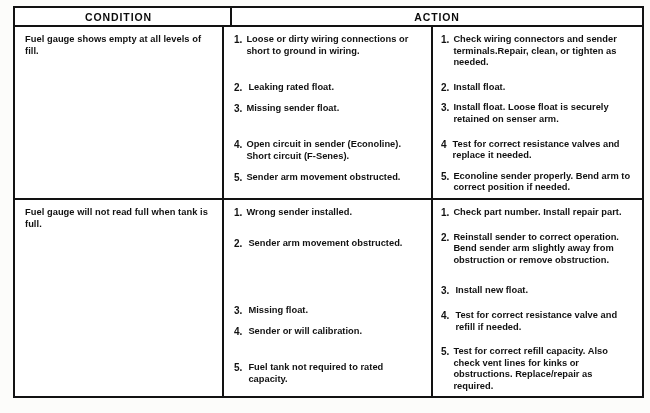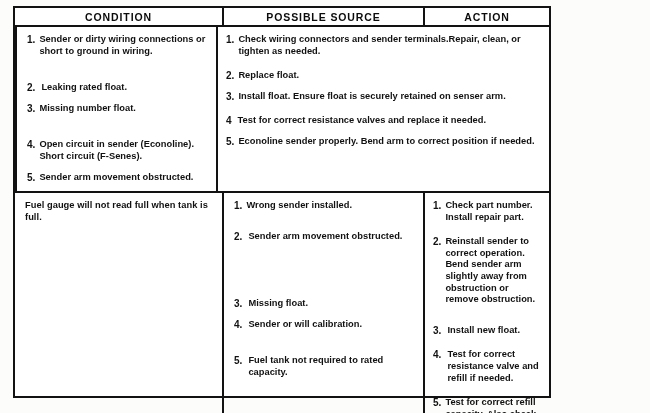--- a/index.html
+++ b/index.html
@@ -19,21 +19,21 @@
     width: 650px;
     height: 413px;
     background: #fcfcfa;
   }
 
   
   #diag-table {
     position: absolute;
     left: 13px;
     top: 6px;
-    width: 538px;
+    width: 631px;
     height: 392px;
     box-sizing: border-box;
     border: 2.5px solid #121212;
     background: #ffffff;
     display: flex;
     flex-direction: column;
   }
 
   
   .thead {
@@ -47,21 +47,21 @@
     align-items: center;
     justify-content: center;
     font-size: 10.5px;
     font-weight: bold;
     letter-spacing: 0.9px;
     color: #0b0b0b;
     box-sizing: border-box;
   }
   .col-1 { flex: 0 0 207px; }
   .col-2 { flex: 0 0 201px; }
-  .col-3 { flex: 1 1 auto; }
+  .col-3 { flex: 1 1 auto; margin-left: 8px; }
   .th.col-2, .th.col-3 { border-left: 2.5px solid #121212; }
 
   
   .tbody {
     flex: 1 1 auto;
     display: flex;
     flex-direction: column;
   }
   .trow {
     display: flex;
@@ -122,44 +122,46 @@
 </style>
 </head>
 <body>
 
 <div id="page">
 
   <div id="diag-table">
 
     <div class="thead">
       <div class="th col-1">CONDITION</div>
-      <div class="th col-2">POSSIBLE SOURCE</div>
       <div class="th col-3">ACTION</div>
     </div>
 
     <div class="tbody">
 
       <div class="trow r0">
 
+        <div class="td col-1">
+          <div class="cond-text">Fuel gauge shows empty at all levels of fill.</div>
+        </div>
 
         <div class="td col-2">
           <ul class="items">
             <li class="item">
               <span class="num">1.</span>
-              <span class="body-text">Sender or dirty wiring connections or short to ground in wiring.</span>
+              <span class="body-text">Loose or dirty wiring connections or short to ground in wiring.</span>
             </li>
             <li class="gap-xl"></li>
             <li class="item">
               <span class="num wide">2.</span>
               <span class="body-text">Leaking rated float.</span>
             </li>
             <li class="gap-sm"></li>
             <li class="item">
               <span class="num">3.</span>
-              <span class="body-text">Missing number float.</span>
+              <span class="body-text">Missing sender float.</span>
             </li>
             <li class="gap-xl"></li>
             <li class="item">
               <span class="num">4.</span>
               <span class="body-text">Open circuit in sender (Econoline). Short circuit (F-Senes).</span>
             </li>
             <li class="gap-sm"></li>
             <li class="item">
               <span class="num">5.</span>
               <span class="body-text">Sender arm movement obstructed.</span>
@@ -169,26 +171,26 @@
 
         <div class="td col-3">
           <ul class="items">
             <li class="item">
               <span class="num">1.</span>
               <span class="body-text">Check wiring connectors and sender terminals.Repair, clean, or tighten as needed.</span>
             </li>
             <li class="gap-md"></li>
             <li class="item">
               <span class="num">2.</span>
-              <span class="body-text">Replace float.</span>
+              <span class="body-text">Install float.</span>
             </li>
             <li class="gap-sm"></li>
             <li class="item">
               <span class="num">3.</span>
-              <span class="body-text">Install float. Ensure float is securely retained on senser arm.</span>
+              <span class="body-text">Install float. Loose float is securely retained on senser arm.</span>
             </li>
             <li class="gap-md"></li>
             <li class="item">
               <span class="num wide">4</span>
               <span class="body-text">Test for correct resistance valves and replace it needed.</span>
             </li>
             <li class="gap-sm"></li>
             <li class="item">
               <span class="num">5.</span>
               <span class="body-text">Econoline sender properly. Bend arm to correct position if needed.</span>

